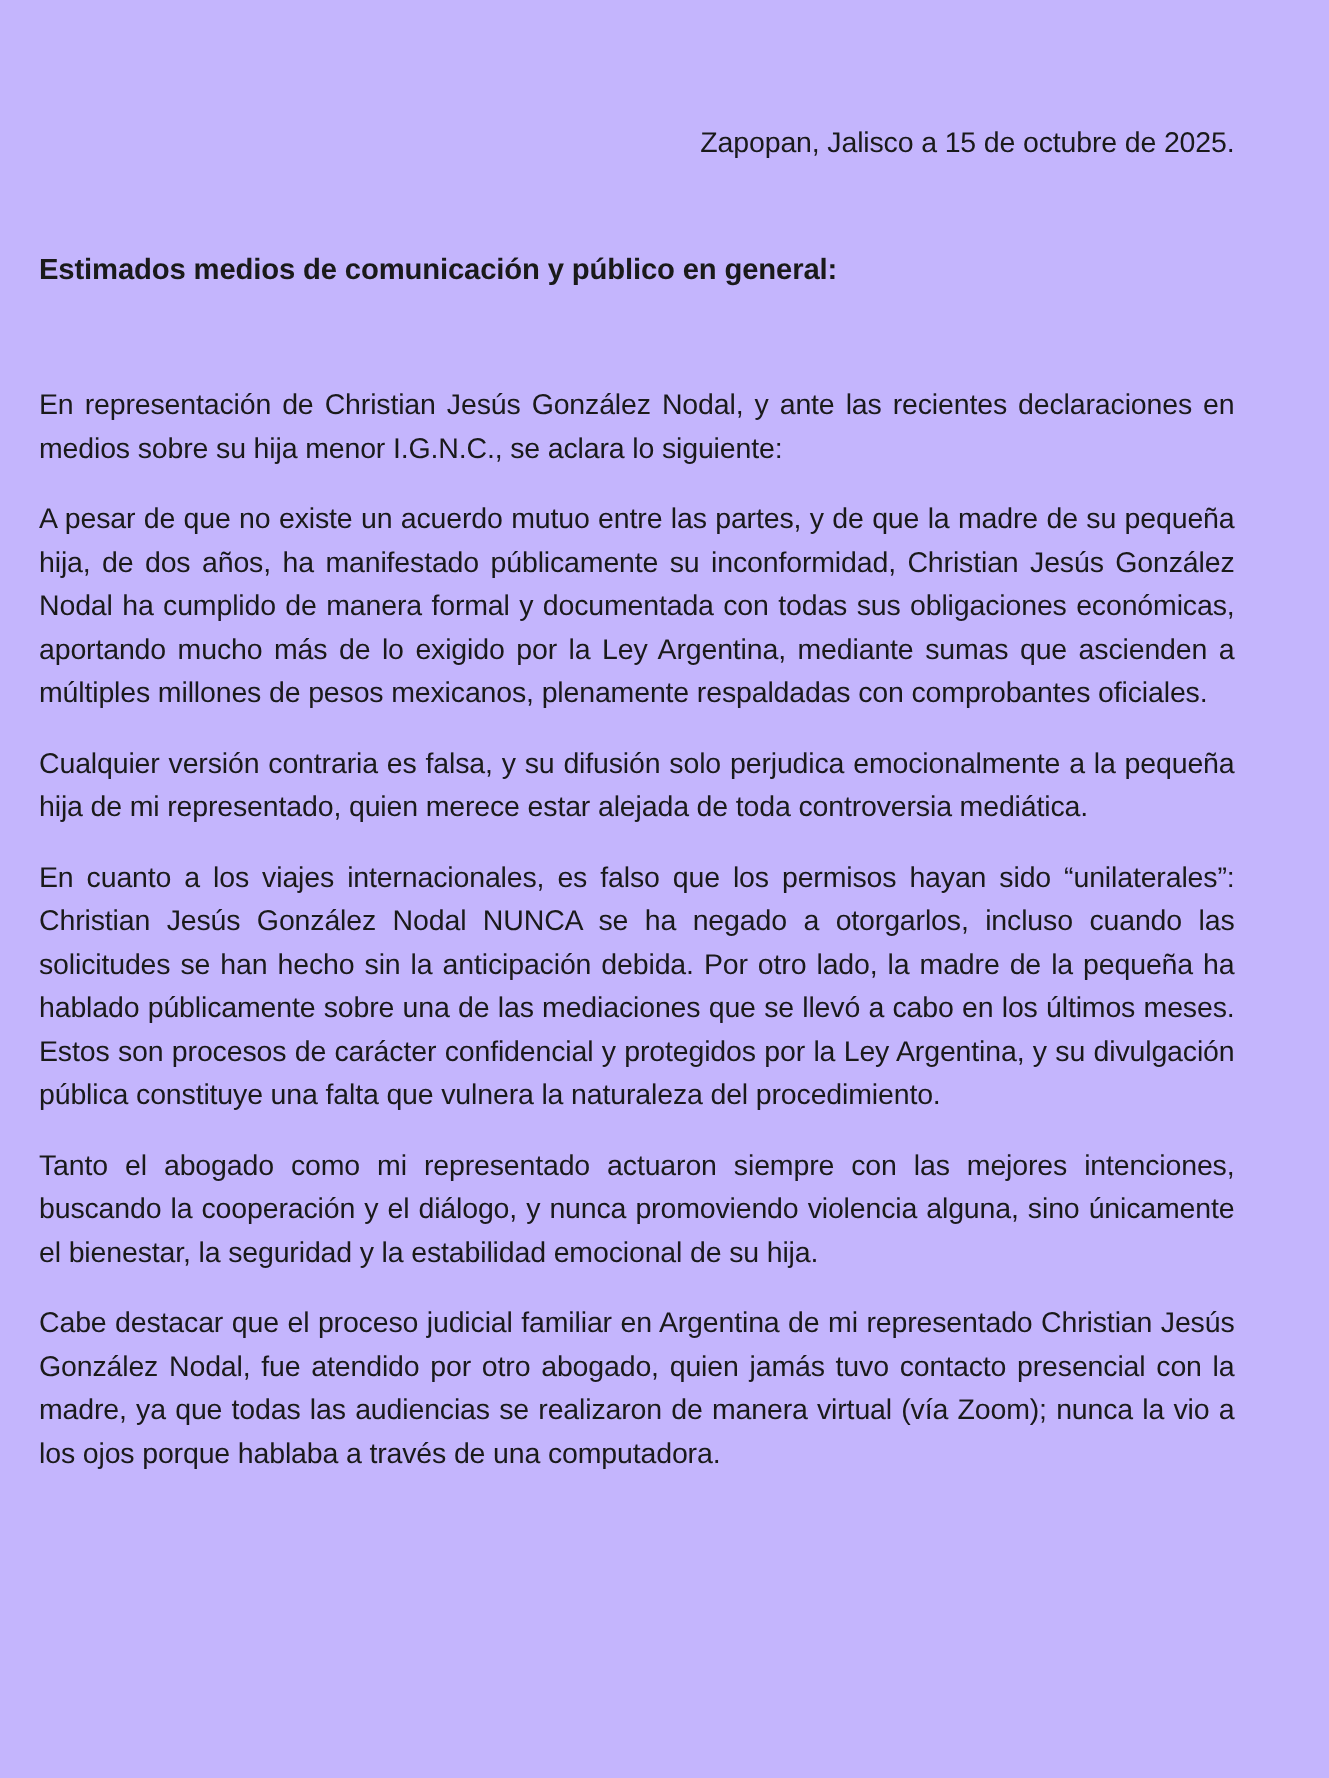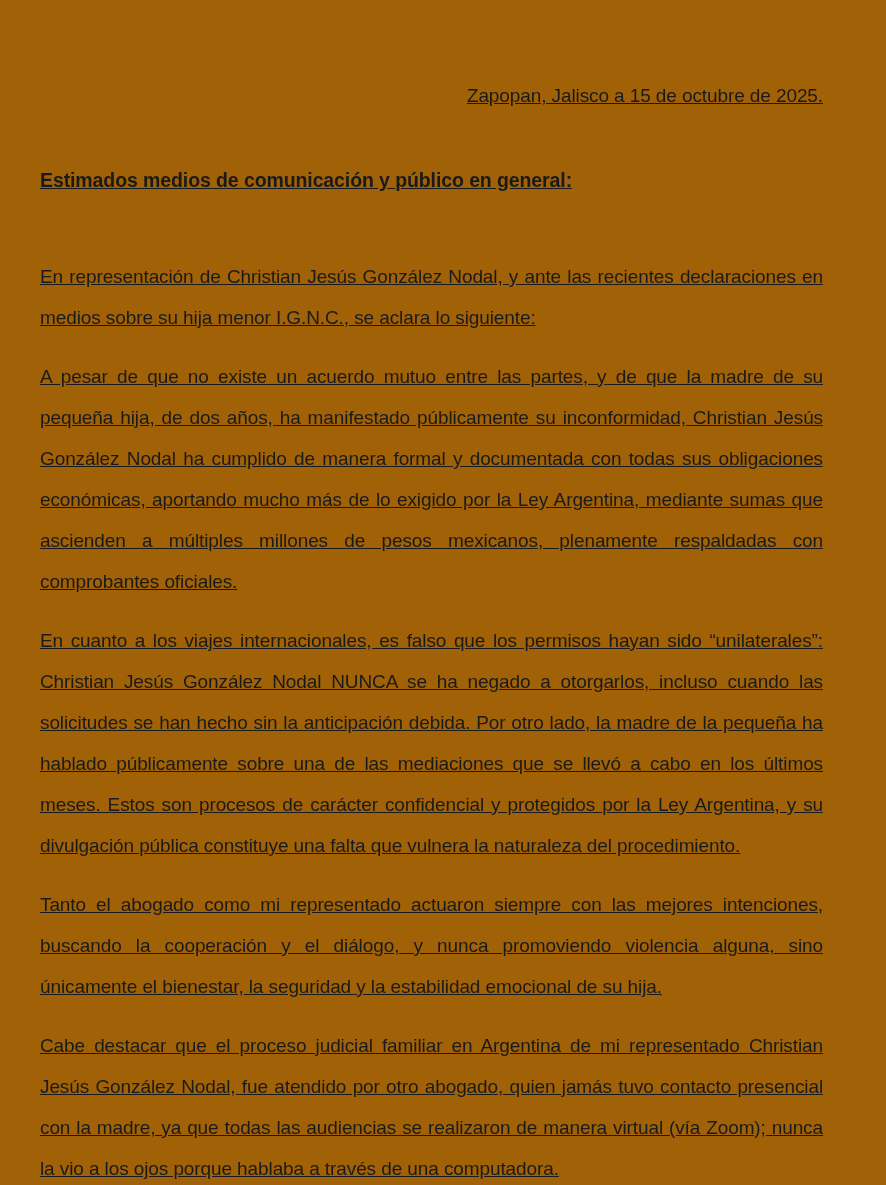--- a/index.html
+++ b/index.html
@@ -5,62 +5,62 @@
   html, body {
     margin: 0;
     padding: 0;
     background: #ffffff;
   }
   .letter-page {
     position: relative;
     width: 886px;
     height: 1185px;
     margin: 0 auto;
-    background: #a16207;
+    background: #c4b5fd;
     box-sizing: border-box;
-    padding: 84px 63px 40px 40px;
+    padding: 84px 63px 40px 26px;
     font-family: "Liberation Sans", "DejaVu Sans", sans-serif;
     color: #1a1a1a;
     overflow: hidden;
-    text-decoration: underline;
   }
   .dateline {
     text-align: right;
     font-size: 19px;
     letter-spacing: -0.1px;
     line-height: 24px;
     margin: 0 0 60px 0;
     white-space: nowrap;
   }
   .salutation {
     font-size: 19.5px;
     font-weight: 700;
     letter-spacing: -0.1px;
     line-height: 24px;
     margin: 2px 0 64px 0;
   }
   .body-copy p {
     font-size: 19px;
     letter-spacing: -0.1px;
-    line-height: 41px;
+    line-height: 29px;
     text-align: justify;
     margin: 0 0 18px 0;
   }
   .body-copy p:last-child {
     margin-bottom: 0;
   }
 </style>
 </head>
 <body>
 
 <div class="letter-page">
   <p class="dateline">Zapopan, Jalisco a 15 de octubre de 2025.</p>
 
   <h2 class="salutation">Estimados medios de comunicación y público en general:</h2>
 
   <div class="body-copy">
     <p>En representación de Christian Jesús González Nodal, y ante las recientes declaraciones en medios sobre su hija menor I.G.N.C., se aclara lo siguiente:</p>
     <p>A pesar de que no existe un acuerdo mutuo entre las partes, y de que la madre de su pequeña hija, de dos años, ha manifestado públicamente su inconformidad, Christian Jesús González Nodal ha cumplido de manera formal y documentada con todas sus obligaciones económicas, aportando mucho más de lo exigido por la Ley Argentina, mediante sumas que ascienden a múltiples millones de pesos mexicanos, plenamente respaldadas con comprobantes oficiales.</p>
+    <p>Cualquier versión contraria es falsa, y su difusión solo perjudica emocionalmente a la pequeña hija de mi representado, quien merece estar alejada de toda controversia mediática.</p>
     <p>En cuanto a los viajes internacionales, es falso que los permisos hayan sido “unilaterales”: Christian Jesús González Nodal NUNCA se ha negado a otorgarlos, incluso cuando las solicitudes se han hecho sin la anticipación debida. Por otro lado, la madre de la pequeña ha hablado públicamente sobre una de las mediaciones que se llevó a cabo en los últimos meses. Estos son procesos de carácter confidencial y protegidos por la Ley Argentina, y su divulgación pública constituye una falta que vulnera la naturaleza del procedimiento.</p>
     <p>Tanto el abogado como mi representado actuaron siempre con las mejores intenciones, buscando la cooperación y el diálogo, y nunca promoviendo violencia alguna, sino únicamente el bienestar, la seguridad y la estabilidad emocional de su hija.</p>
     <p>Cabe destacar que el proceso judicial familiar en Argentina de mi representado Christian Jesús González Nodal, fue atendido por otro abogado, quien jamás tuvo contacto presencial con la madre, ya que todas las audiencias se realizaron de manera virtual (vía Zoom); nunca la vio a los ojos porque hablaba a través de una computadora.</p>
   </div>
 </div>
 
 </body></html>

